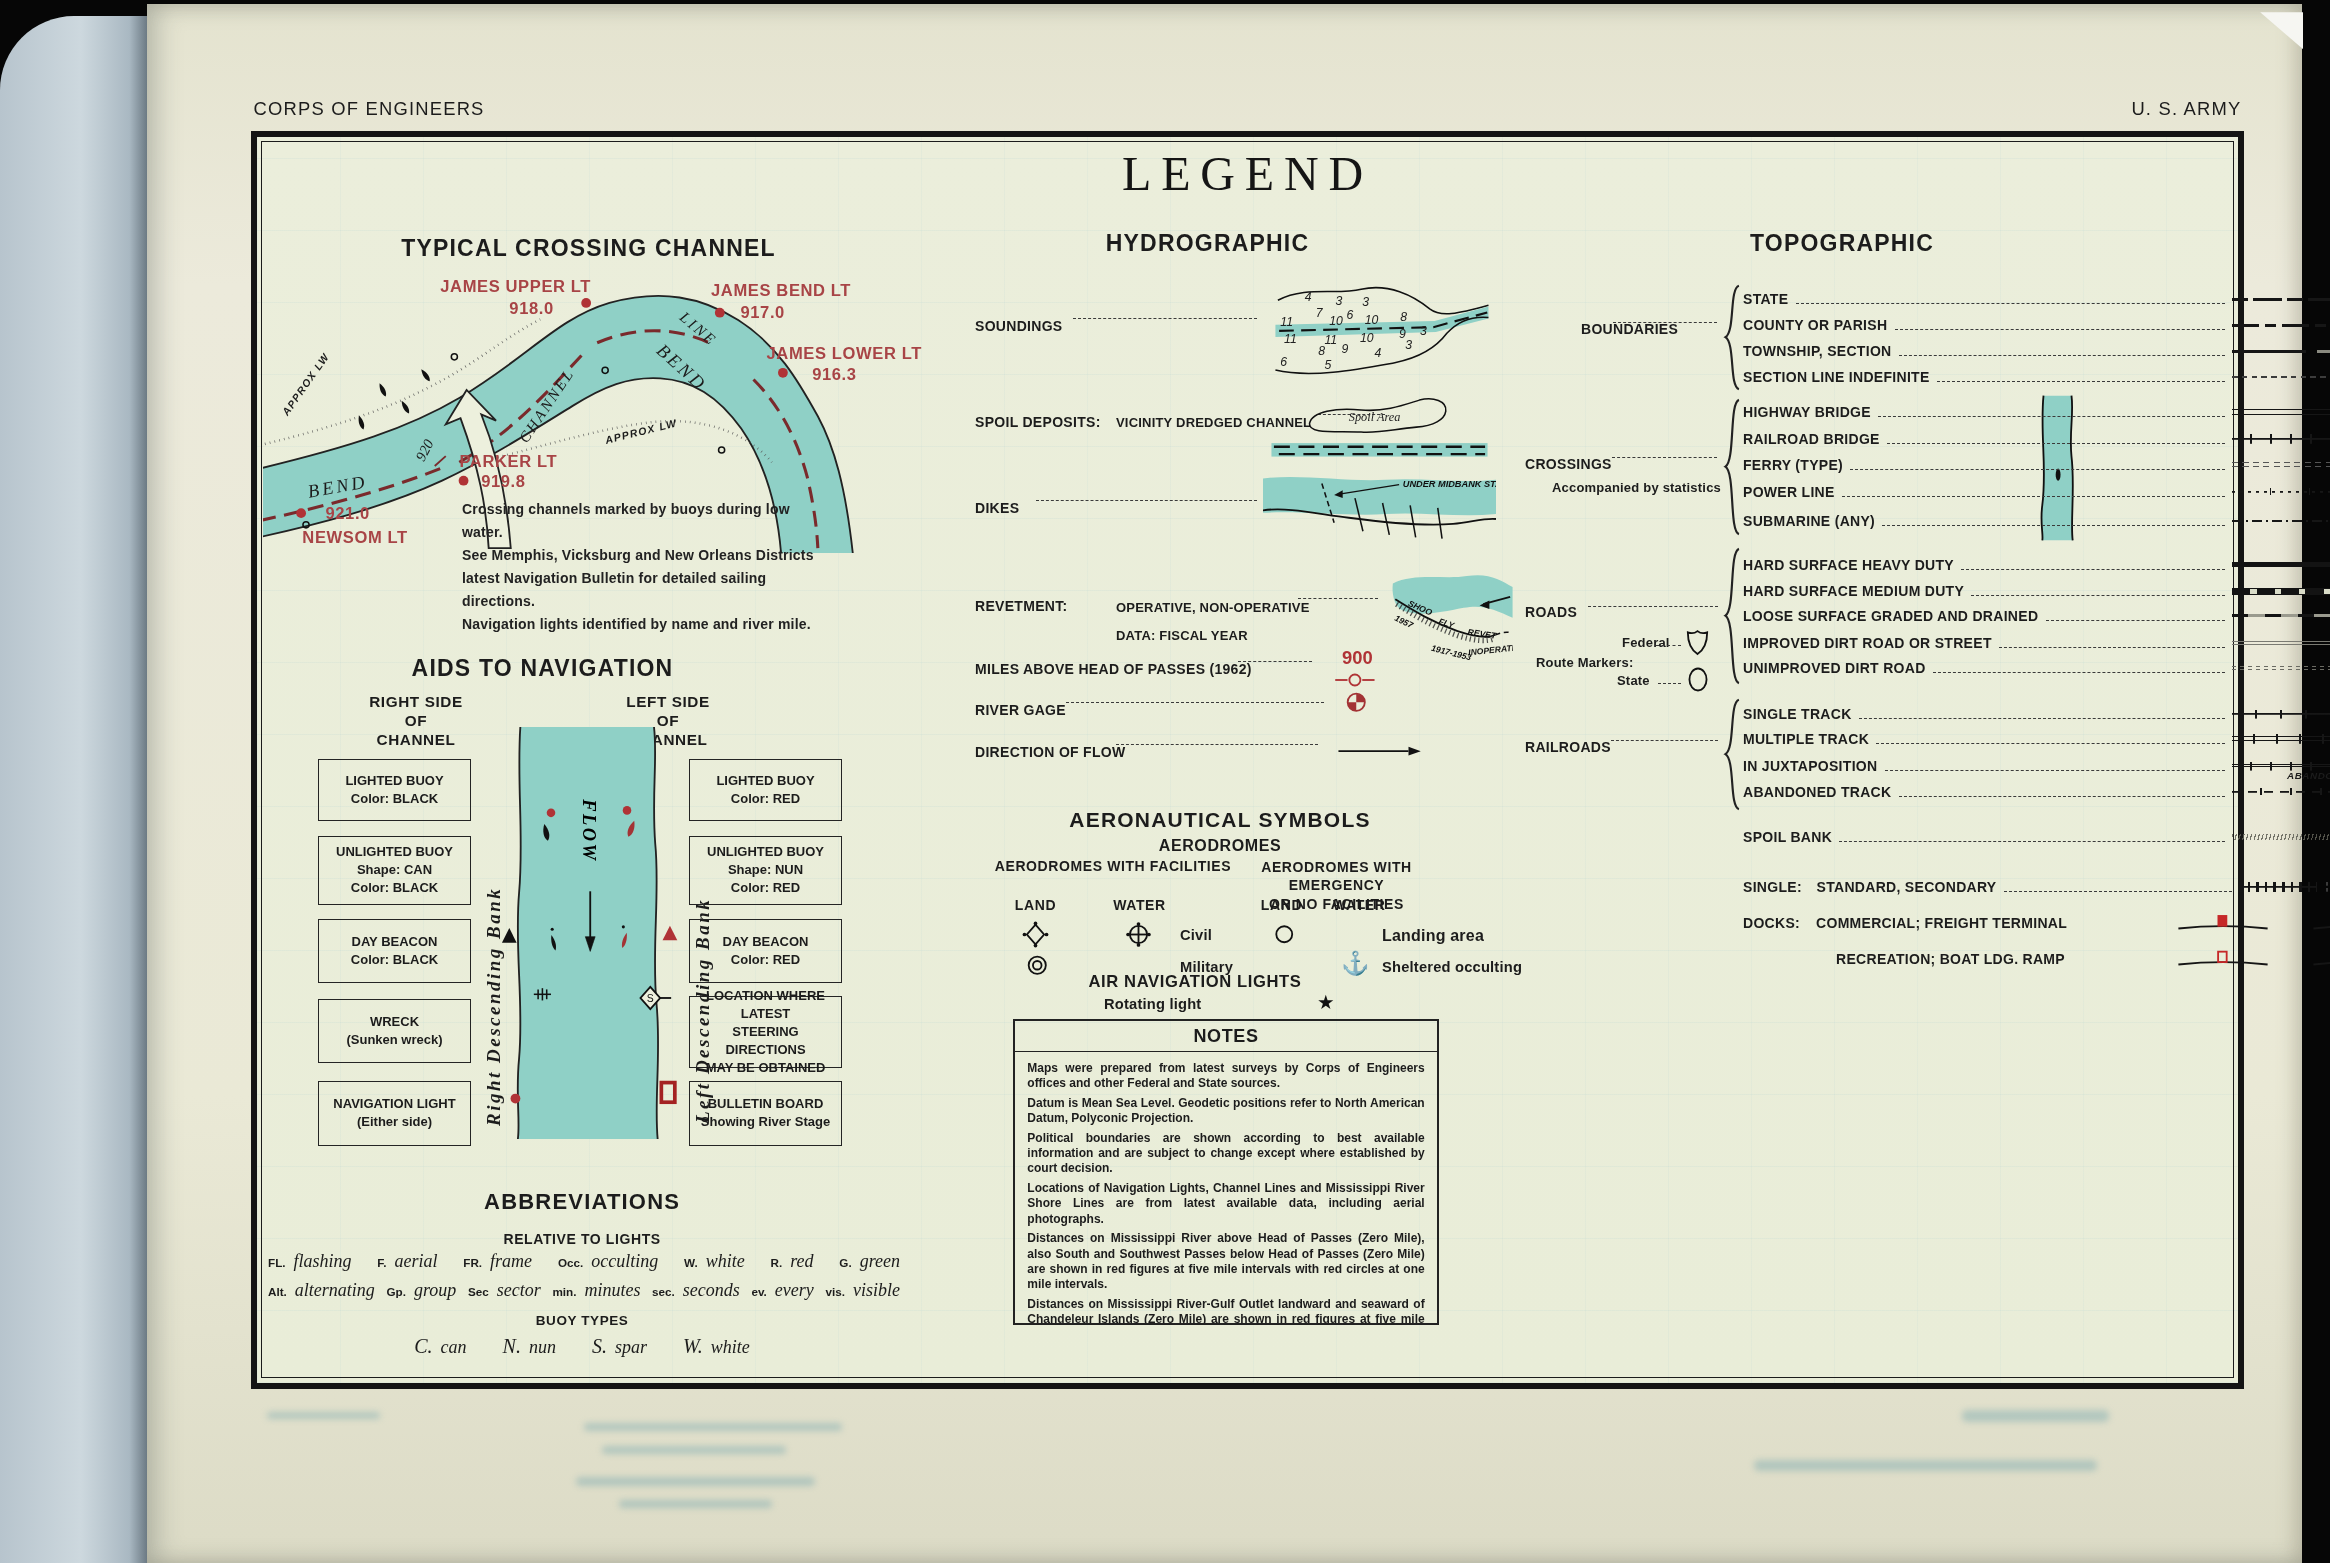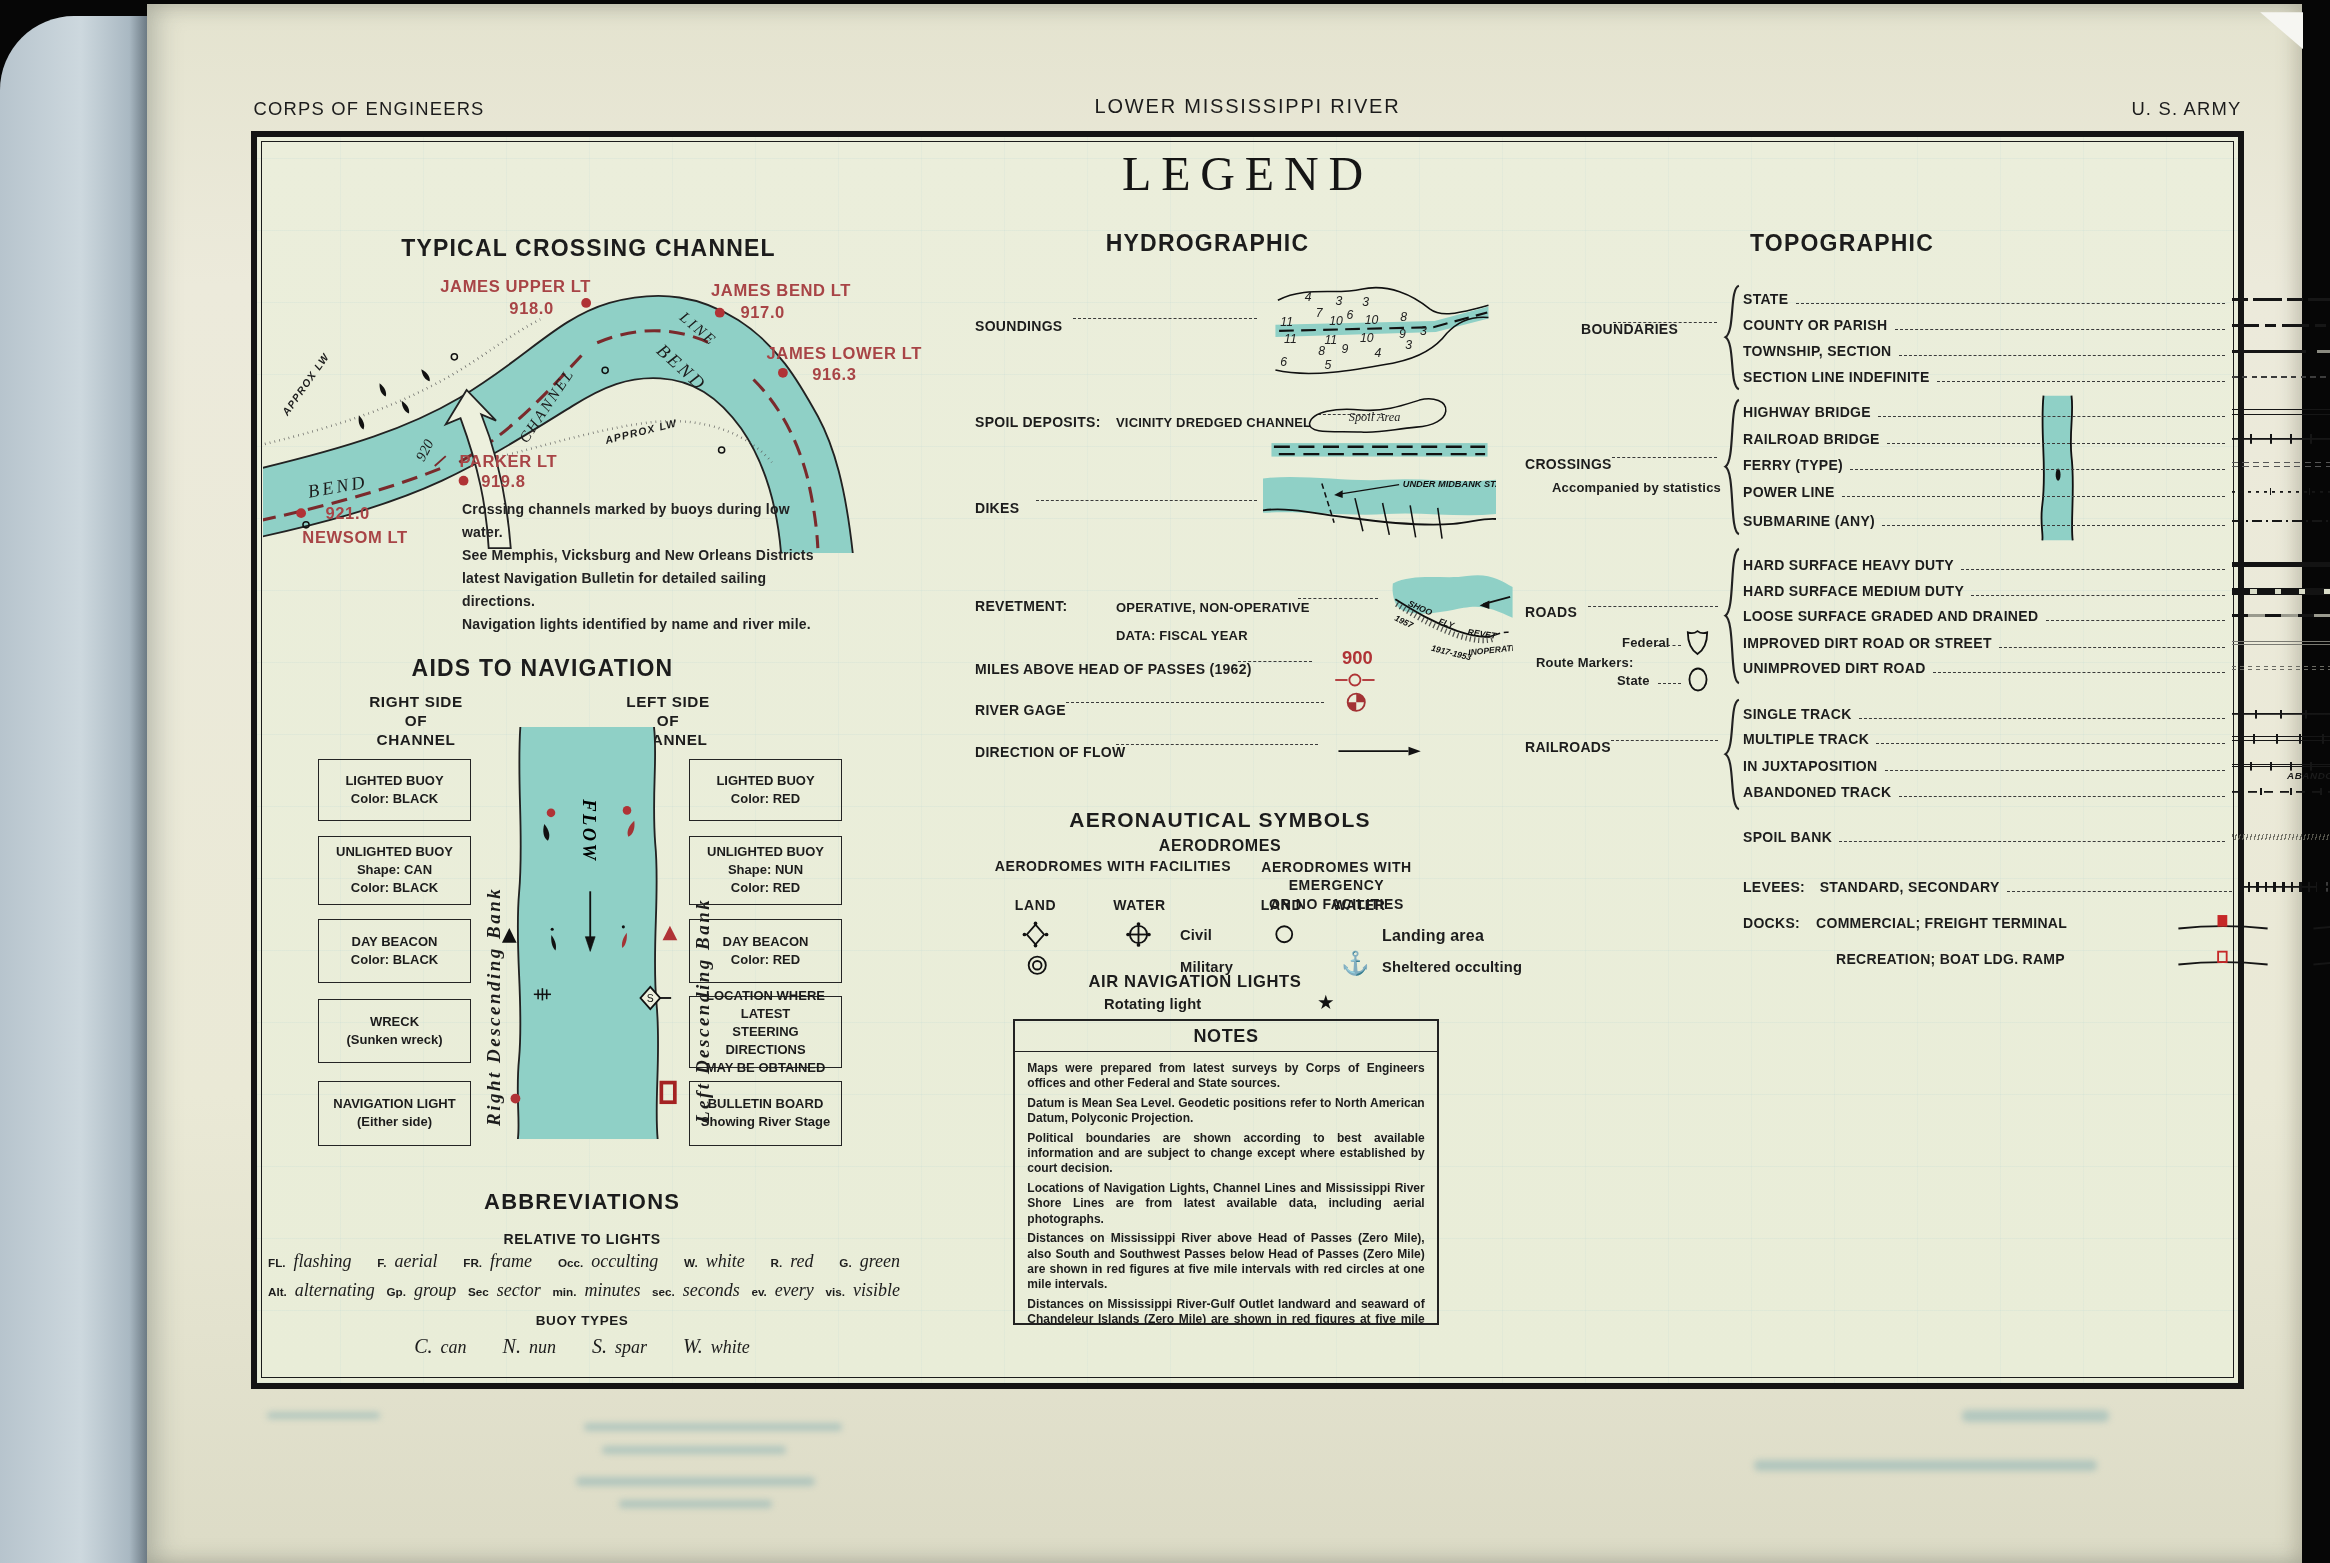--- a/index.html
+++ b/index.html
@@ -109,21 +109,20 @@
 <body>
 
 <div class="stage">
   <div class="facing-page"></div>
 
   <div class="page">
     <div class="dogear"></div>
 
     <div class="hdr">
       <span class="l">CORPS OF ENGINEERS</span>
-      <span class="c">LOWER MISSISSIPPI RIVER</span>
       <span class="r">U. S. ARMY</span>
     </div>
 
     <div class="plate">
       <div class="title">LEGEND</div>
 
       <div class="h1" style="left:74px;top:98px;width:515px;">TYPICAL CROSSING CHANNEL</div>
 
       <svg style="position:absolute;left:6.1px;top:123px;" width="699" height="293" viewBox="0 0 1140 478">
         <path d="M-5,340 C140,305 235,275 320,225 C430,160 480,95 565,70 C650,47 715,60 775,98 C838,138 872,195 905,255 C932,305 950,370 962,478 L845,478 C838,395 818,330 780,275 C742,222 700,196 648,193 C596,190 556,206 505,238 C440,278 372,322 292,360 C195,405 80,433 -5,452 Z" fill="#8fd0c6"></path>
@@ -659,21 +658,21 @@
           <span class="tlead"></span>
           <span class="sw sw-rra"></span>
       </div>
 
       <div class="trow" style="left:1486px;top:691px;width:661px;">
         <span class="tlabel">SPOIL BANK</span>
           <span class="tlead"></span>
           <span class="sw sw-spoil"></span>
       </div>
       <div class="trow" style="left:1486px;top:741px;width:661px;">
-        <span class="tlabel">LEVEES:</span>
+        <span class="tlabel">SINGLE:</span>
         <span class="tlabel" style="margin-left:14.7px;">STANDARD, SECONDARY</span>
         <span class="tlead"></span>
         <span class="levee">
             <span class="lv lv1"></span>
             <span class="lv lv2"></span>
           </span>
       </div>
       <div class="trow" style="left:1486px;top:777px;width:661px;">
         <span class="tlabel">DOCKS:</span>
         <span class="tlabel" style="margin-left:16px;">COMMERCIAL; FREIGHT TERMINAL</span>

